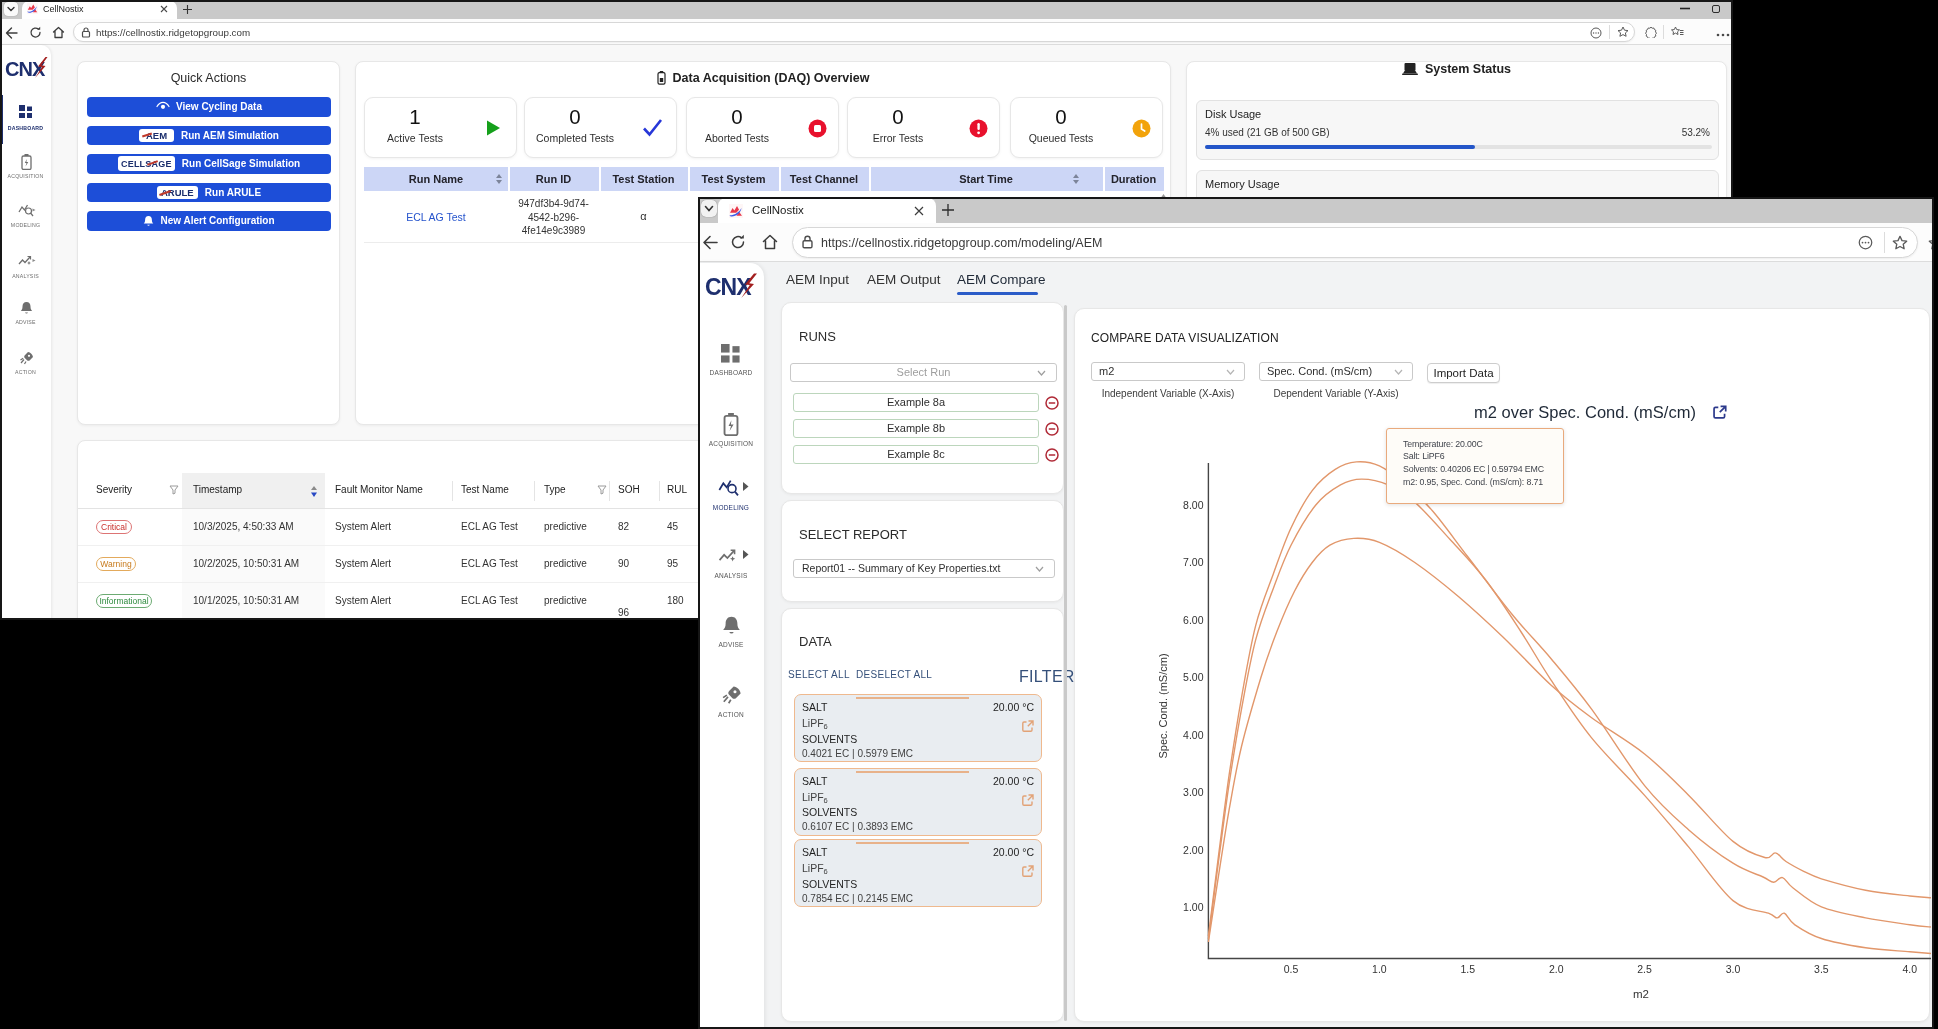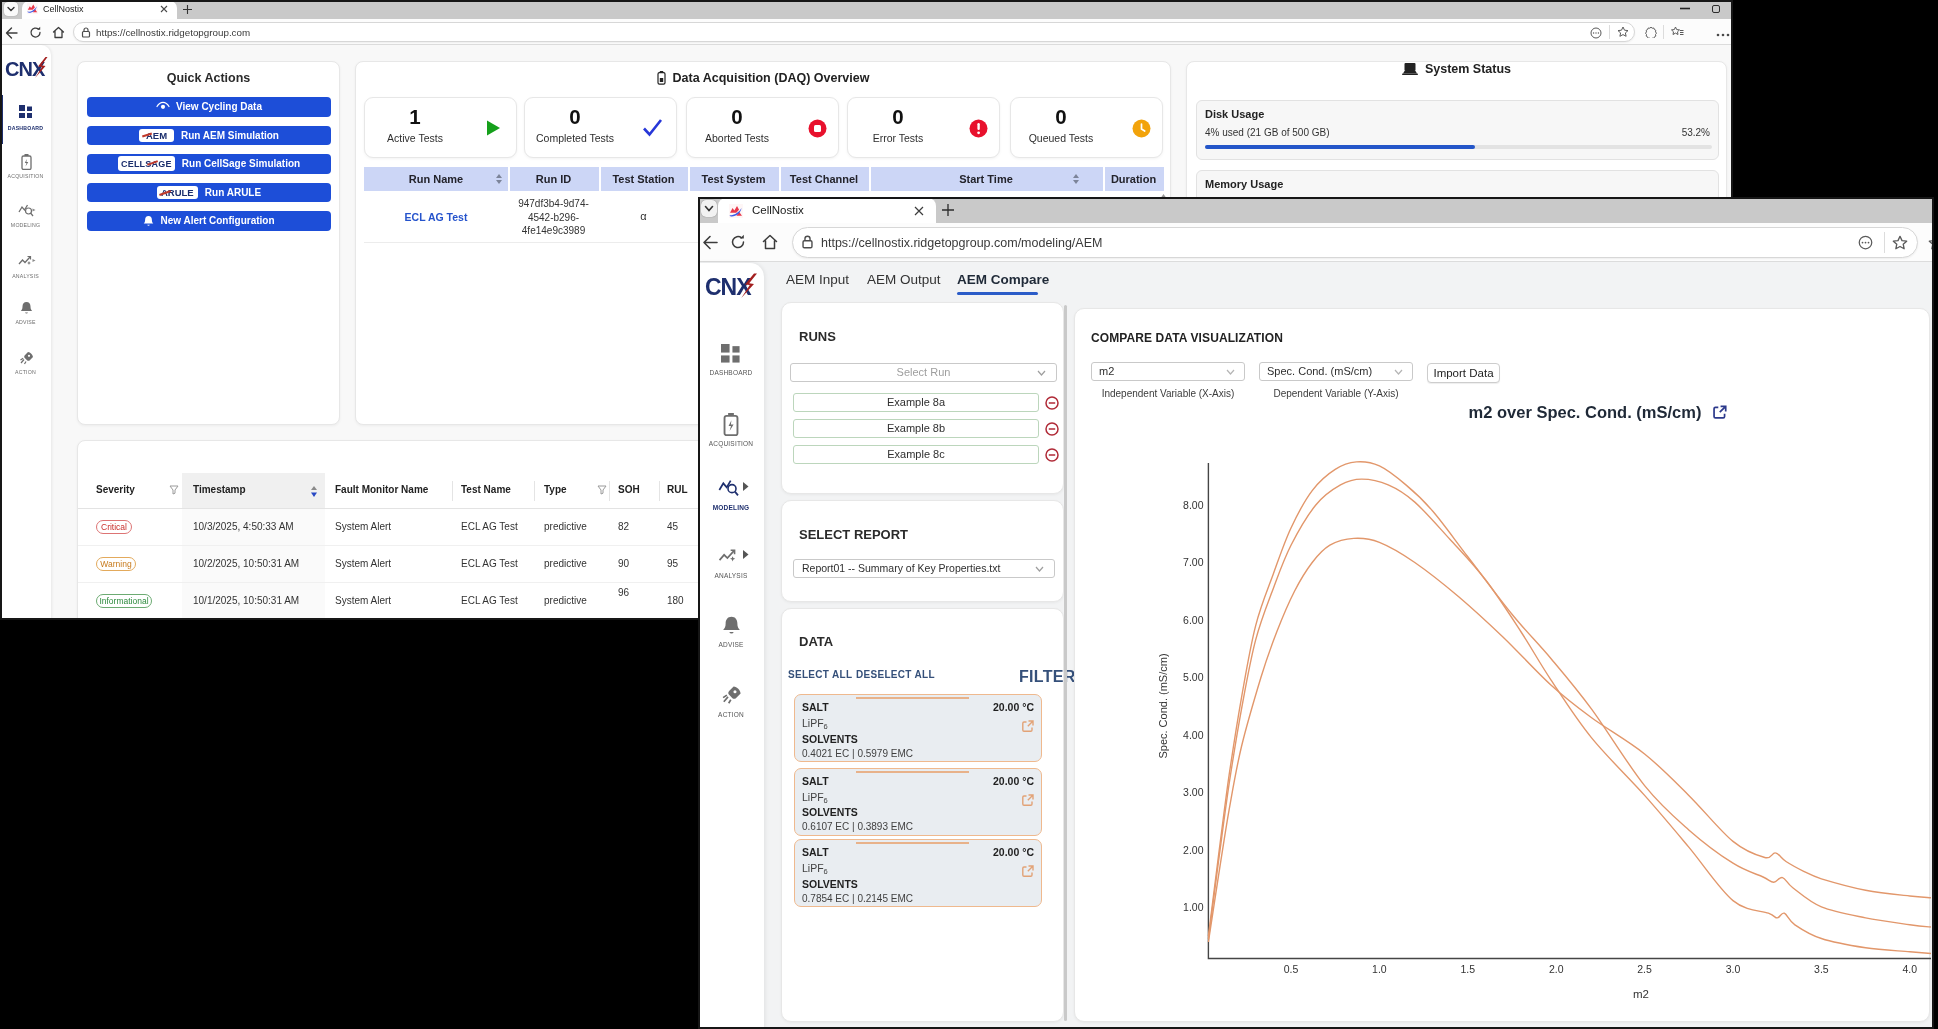--- a/index.html
+++ b/index.html
@@ -5,21 +5,21 @@
 body{font-family:"Liberation Sans",sans-serif;position:relative}
 .a{position:absolute}
 .win{position:absolute;overflow:hidden;background:#c9c9c9}
 .winb{position:absolute;left:0;top:0;right:0;bottom:0;border:2px solid #161616;pointer-events:none;z-index:50}
 .tabstrip{position:absolute;left:0;right:0;background:#c9c9c9}
 .navbar{position:absolute;left:0;right:0;background:#fcfcfc;border-bottom:1px solid #dcdcdc}
 .pill{position:absolute;background:#fff;border:1px solid #d7d7d7;box-shadow:0 1px 2px rgba(0,0,0,.06)}
 .card{position:absolute;background:#fff;border:1px solid #e7e7e7;border-radius:8px;box-shadow:0 1px 3px rgba(0,0,0,.05)}
 .subcard{position:absolute;background:#f7f7f7;border:1px solid #e2e2e2;border-radius:6px}
 .ct{text-align:center}
-.b{font-weight:bold}
+.b{font-weight:normal}
 svg{display:block}
 .navbtn{background:#1d4ed8;border-radius:4px;position:absolute;color:#fff;display:flex;align-items:center;justify-content:center;font-weight:bold}
 .badge{background:#fff;border-radius:3px;color:#1b2e6c;font-weight:bold;display:inline-flex;align-items:center;justify-content:center}
 .thead{position:absolute;background:#ccd6f6;display:flex;align-items:center;font-weight:bold;color:#23232b}
 .sep{position:absolute;background:#fff;width:2px}
 .pillbadge{position:absolute;border-radius:8px;font-size:8.5px;display:flex;align-items:center;justify-content:center;background:#fff}
 .ddl{position:absolute;background:#fff;border:1px solid #c9c9c9;border-radius:3px}
 .chev{position:absolute;width:9px;height:9px}
 .itm{position:absolute;background:#e9edf1;border:1px solid #efb98e;border-radius:7px}
 .lbl{position:absolute;color:#6e6e6e;text-align:center;width:100%;letter-spacing:.2px}
@@ -316,21 +316,21 @@
    <div class="a" style="left:466px;top:12px;font-size:10px;color:#333">predictive</div>
    <div class="a" style="left:540px;top:12px;font-size:10px;color:#333">90</div>
    <div class="a" style="left:589px;top:12px;font-size:10px;color:#333">95</div>
   </div>
   <div class="a" style="left:0;top:141.5px;width:1650px;height:37px;border-bottom:1px solid #f0f0f0">
    <div class="pillbadge" style="left:18px;top:11px;width:56px;height:14px;border:1px solid #6cab72;color:#2e8b3e">Informational</div>
    <div class="a" style="left:115px;top:12px;font-size:10px;color:#333">10/1/2025, 10:50:31 AM</div>
    <div class="a" style="left:257px;top:12px;font-size:10px;color:#333">System Alert</div>
    <div class="a" style="left:383px;top:12px;font-size:10px;color:#333">ECL AG Test</div>
    <div class="a" style="left:466px;top:12px;font-size:10px;color:#333">predictive</div>
-   <div class="a" style="left:540px;top:4px;font-size:10px;color:#333">96</div>
+   <div class="a" style="left:540px;top:24px;font-size:10px;color:#333">96</div>
    <div class="a" style="left:589px;top:12px;font-size:10px;color:#333">180</div>
   </div>
  </div>
 <div class="winb"></div>
 </div>
 
 <div class="win" id="w2" style="left:698px;top:197px;width:1236px;height:832px;z-index:2">
  <div class="tabstrip" style="top:0;height:26px">
   <div class="a" style="left:3px;top:3px;width:16px;height:17px;background:#f2f2f2;border-radius:5px;box-shadow:0 0 1px rgba(0,0,0,.5)">
    <svg width="16" height="17" viewBox="0 0 16 17">
@@ -561,15 +561,18 @@
     <text x="834.8" y="576.5" text-anchor="middle">4.0</text>
     <text x="566" y="602" text-anchor="middle" font-size="11.5">m2</text>
     <text x="92" y="310" text-anchor="middle" transform="rotate(-90 92 310)" font-size="11">Spec. Cond. (mS/cm)</text>
    </g>
    <g stroke="#e2976b" stroke-width="1.4" fill="none">
     <path d="M133.4,540.2C135.1,526.8,140.1,486.6,143.5,459.8C147.0,432.9,150.3,405.6,154.1,379.2C158.0,352.9,162.1,326.5,166.5,301.6C170.9,276.7,175.3,250.4,180.6,229.8C185.9,209.1,192.4,194.3,198.3,178.0C204.2,161.7,209.5,145.9,216.0,132.0C222.5,118.1,229.8,104.4,237.2,94.6C244.6,84.9,252.8,78.1,260.2,73.4C267.6,68.6,274.0,66.5,281.4,65.9C288.8,65.3,296.1,66.1,304.4,69.9C312.7,73.7,322.1,81.4,330.9,88.9C339.8,96.3,347.1,102.8,357.4,114.8C367.8,126.7,379.5,143.5,392.8,160.8C406.1,178.0,423.2,201.3,437.0,218.2C450.8,235.2,462.6,246.7,475.9,262.5C489.2,278.3,500.9,291.9,516.6,313.1C532.2,334.3,553.4,369.5,569.6,389.6C585.8,409.7,599.1,420.9,613.8,433.9C628.5,446.8,645.6,459.4,658.0,467.2C670.4,475.1,681.3,477.9,688.1,481.0C694.8,484.2,695.4,486.1,698.7,486.2C701.9,486.3,704.3,480.6,707.5,481.6C710.7,482.6,711.6,487.1,718.1,492.0C724.6,496.8,734.3,505.9,746.4,510.9C758.5,515.9,775.9,518.9,790.6,521.9C805.3,524.8,823.9,527.2,834.8,528.8C845.7,530.3,852.5,530.7,856.0,531.0"></path>
     <path d="M133.4,543.1C135.1,530.2,140.1,491.4,143.5,465.5C147.0,439.6,150.3,413.3,154.1,387.9C158.0,362.5,162.1,337.1,166.5,313.1C170.9,289.2,175.3,264.2,180.6,244.1C185.9,224.0,192.4,208.2,198.3,192.4C204.2,176.6,208.9,163.1,216.0,149.2C223.1,135.4,232.5,119.1,240.8,109.0C249.0,98.9,257.8,93.2,265.5,88.9C273.2,84.6,278.8,83.1,286.7,83.1C294.7,83.1,304.4,85.0,313.2,88.9C322.1,92.7,329.4,97.0,339.8,106.1C350.1,115.2,363.3,130.6,375.1,143.5C386.9,156.4,398.7,168.4,410.5,183.8C422.3,199.1,434.9,218.8,445.8,235.5C456.7,252.2,464.1,266.1,475.9,283.8C487.7,301.5,500.9,322.6,516.6,341.9C532.2,361.1,553.4,381.2,569.6,399.4C585.8,417.6,599.1,433.6,613.8,451.1C628.5,468.7,644.7,493.6,658.0,504.6C671.3,515.6,686.0,514.4,693.4,517.2C700.7,520.1,699.5,521.9,702.2,521.9C704.9,521.9,706.3,516.1,709.3,517.2C712.2,518.4,713.7,524.5,719.9,528.8C726.1,533.0,734.6,538.7,746.4,542.5C758.2,546.4,775.9,549.5,790.6,551.8C805.3,554.0,823.9,554.8,834.8,555.8C845.7,556.7,852.5,557.2,856.0,557.5"></path>
     <path d="M133.4,546.0C135.1,535.0,140.1,501.9,143.5,479.9C147.0,457.8,150.3,435.3,154.1,413.8C158.0,392.2,161.2,372.5,166.5,350.5C171.8,328.5,180.1,300.7,185.9,281.5C191.8,262.3,196.3,249.9,201.9,235.5C207.5,221.1,213.6,206.8,219.5,195.2C225.4,183.8,231.3,174.2,237.2,166.5C243.1,158.8,248.0,153.3,254.9,149.2C261.8,145.2,270.5,142.8,278.8,142.4C287.0,141.9,294.2,142.3,304.4,146.4C314.6,150.4,326.5,157.4,339.8,166.5C353.0,175.6,369.2,188.5,384.0,201.0C398.7,213.5,412.8,226.6,428.2,241.2C443.5,255.9,461.2,275.6,475.9,289.0C490.6,302.4,500.9,310.2,516.6,321.8C532.2,333.2,553.4,345.0,569.6,358.0C585.8,370.9,599.1,384.8,613.8,399.4C628.5,413.9,645.3,435.0,658.0,445.4C670.7,455.7,682.8,459.6,689.8,461.5C696.9,463.4,696.9,456.2,700.4,456.9C704.0,457.5,706.3,462.4,711.0,465.5C715.8,468.6,722.8,472.4,728.7,475.3C734.6,478.1,736.1,479.6,746.4,482.8C756.7,485.9,775.9,491.4,790.6,494.2C805.3,497.1,823.9,498.8,834.8,500.0C845.7,501.2,852.5,501.4,856.0,501.7"></path>
    </g>
   </svg>
+  <div class="a" style="left:311px;top:118.5px;width:178px;height:76px;background:#fefcf8;border:1px solid #e9aa7d;border-radius:3px;box-shadow:0 1px 4px rgba(0,0,0,.12)">
+   <div class="b" style="font-size:8.8px;color:#40444c;padding:12px 0 0 16px;line-height:12.7px;white-space:nowrap;letter-spacing:-0.15px;padding-top:9px">Temperature: 20.00C<br>Salt: LiPF6<br>Solvents: 0.40206 EC&nbsp;|&nbsp;0.59794 EMC<br>m2: 0.95, Spec. Cond. (mS/cm): 8.71</div>
+  </div>
  </div>
 <div class="winb"></div>
 </div>
 
 </body></html>

